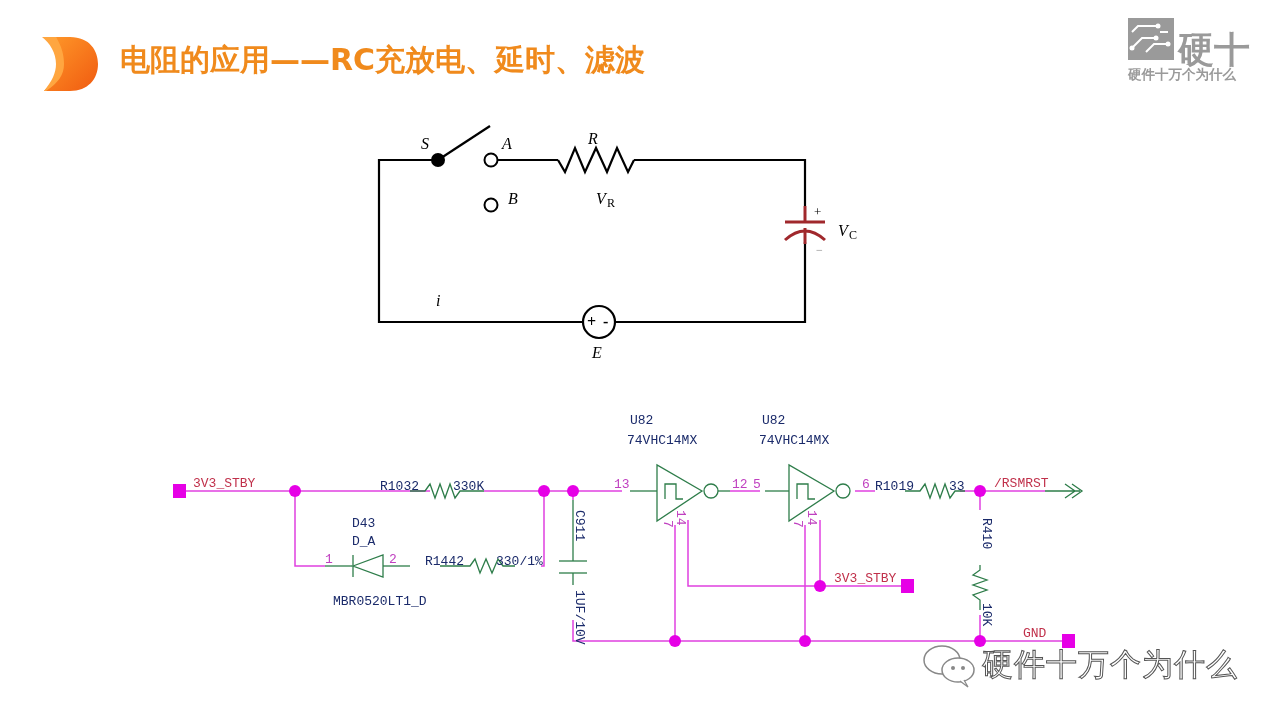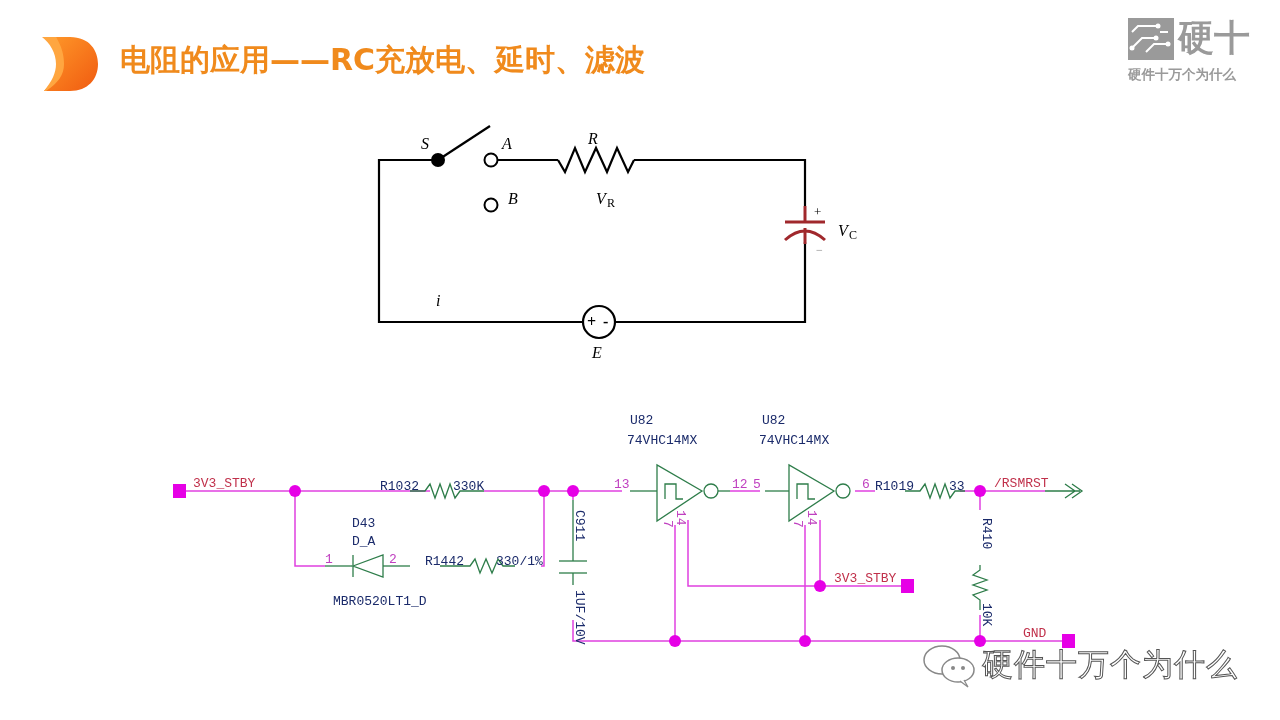--- a/index.html
+++ b/index.html
@@ -1,20 +1,20 @@
 <!DOCTYPE html>
 <html><head>
 <meta charset="utf-8">
 <style>
   html, body { margin: 0; padding: 0; background: #ffffff; }
   body { width: 1280px; height: 720px; position: relative; overflow: hidden; font-family: "DejaVu Sans", sans-serif; }
   .title { position: absolute; left: 120px; top: 40px; font-size: 30px; font-weight: bold; color: #f08a1c; letter-spacing: 0px; white-space: nowrap; font-family: "DejaVu Sans", sans-serif; }
   .logo-icon { position: absolute; left: 40px; top: 35px; width: 60px; height: 58px; }
   .brand { position: absolute; left: 1128px; top: 14px; width: 140px; height: 74px; }
-  .brand-main { position: absolute; left: 50px; top: 0px; font-size: 36px; font-weight: bold; color: #9a9a9a; white-space: nowrap; font-family: "DejaVu Sans", sans-serif; }
+  .brand-main { position: absolute; left: 50px; top: 12px; font-size: 36px; font-weight: bold; color: #9a9a9a; white-space: nowrap; font-family: "DejaVu Sans", sans-serif; }
   .brand-sub { position: absolute; left: 0px; top: 52px; font-size: 13.5px; font-weight: bold; color: #9a9a9a; white-space: nowrap; font-family: "DejaVu Sans", sans-serif; }
   .brand-chip { position: absolute; left: 0; top: 4px; width: 46px; height: 42px; }
   svg text { font-family: "Liberation Serif", serif; }
   .mono { font-family: "Liberation Mono", monospace; }
   .watermark { position: absolute; left: 920px; top: 640px; width: 330px; height: 50px; }
   .wm-text { position: absolute; left: 62px; top: 4px; font-size: 31px; color: #ffffff; white-space: nowrap; -webkit-text-stroke: 1px #555; font-family: "DejaVu Sans", sans-serif; letter-spacing: 1px; }
   .wm-icon { position: absolute; left: 0; top: 0; width: 60px; height: 50px; }
 </style>
 </head>
 <body>

